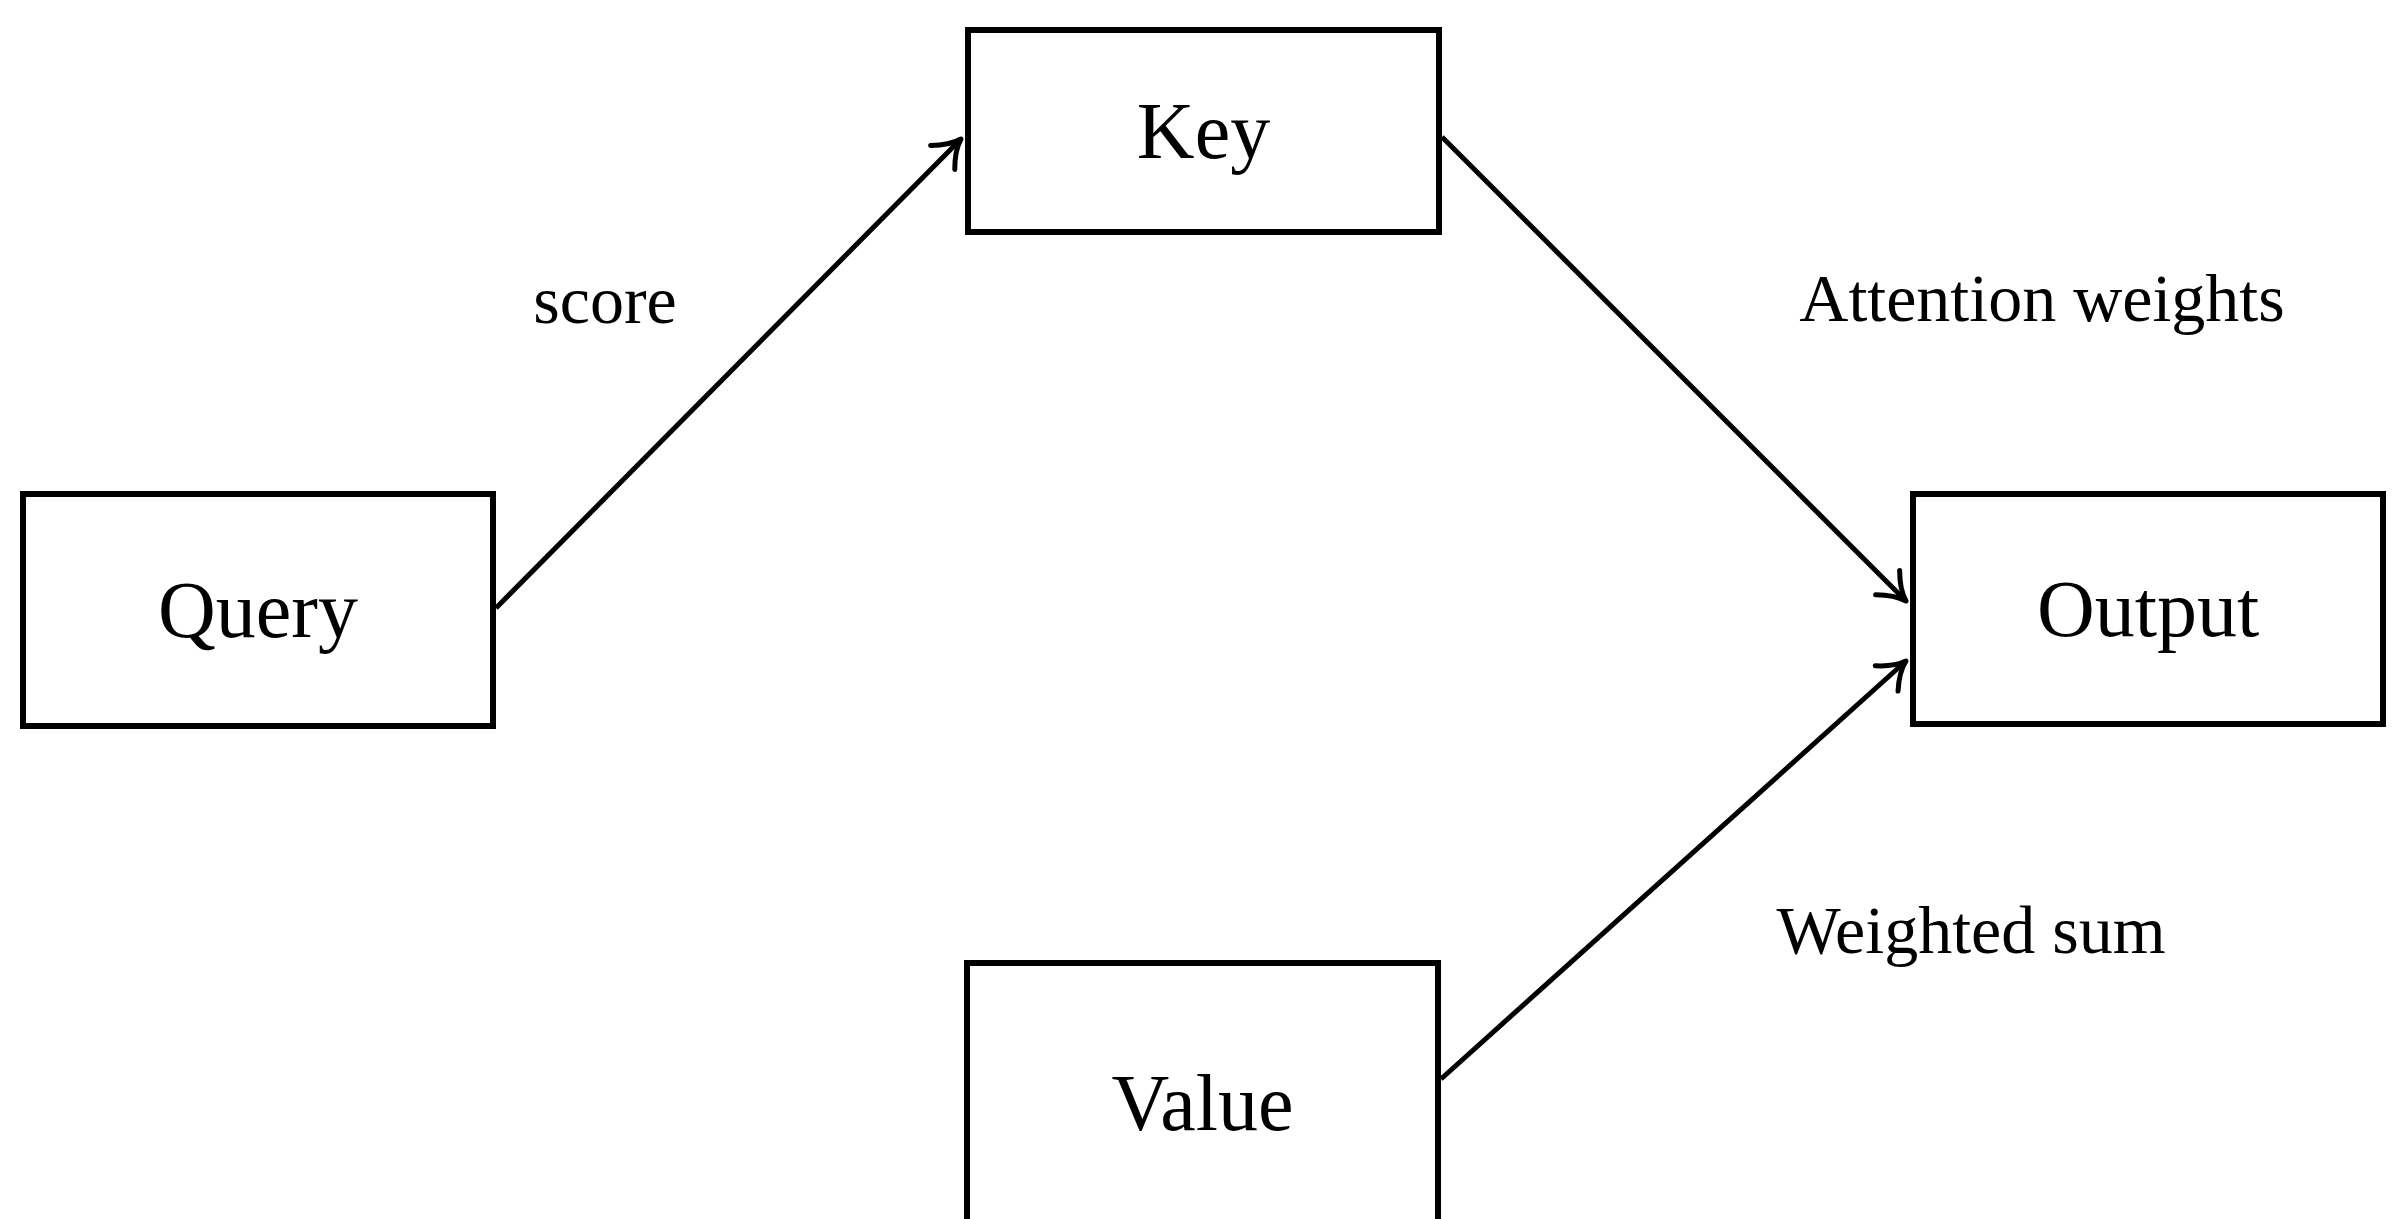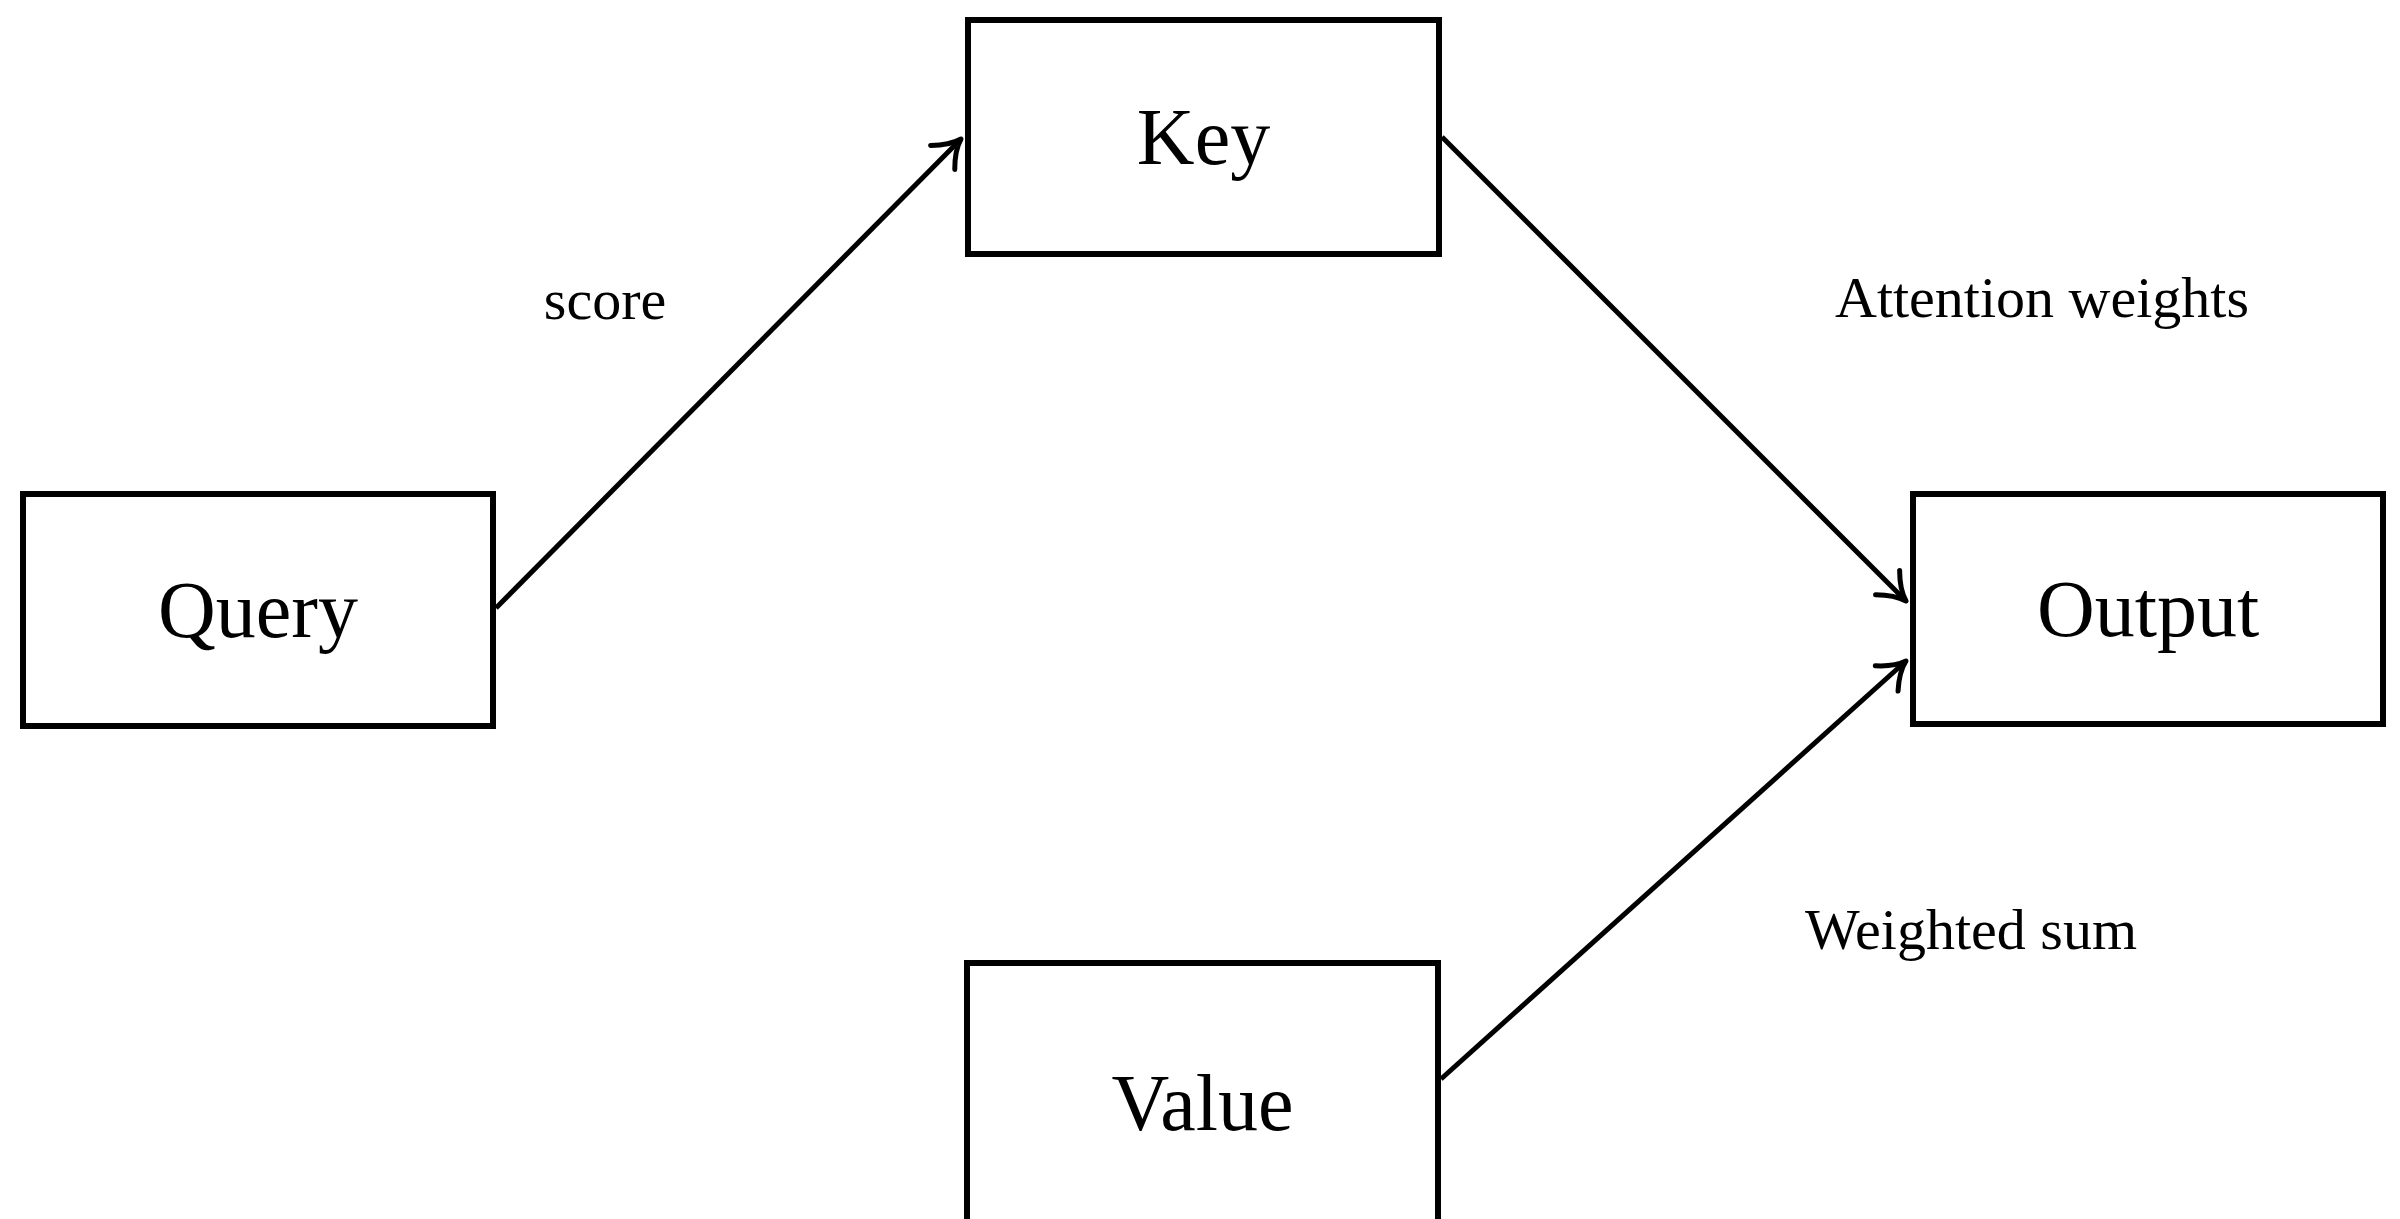--- a/index.html
+++ b/index.html
@@ -31,27 +31,27 @@
     display: flex;
     align-items: center;
     justify-content: center;
   }
   .node-label {
     font-size: 80px;
     line-height: 1;
     white-space: nowrap;
   }
   .node-query  { left: 20px;   top: 491px; width: 476px; height: 238px; justify-content: center; }
-  .node-key    { left: 965px;  top: 17px;  width: 477px; height: 240px; }
+  .node-key    { left: 965px;  top: 27px;  width: 477px; height: 208px; }
   .node-value  { left: 964px;  top: 960px; width: 477px; height: 286px; }
   .node-output { left: 1910px; top: 491px; width: 476px; height: 236px; font-family: Liberation Serif, serif; }
   .edge-label {
     position: absolute;
     transform: translate(-50%, -50%);
-    font-size: 58px;
+    font-size: 68px;
     line-height: 1;
     white-space: nowrap;
     font-family: Liberation Serif, serif;
   }
   .label-score             { left: 605px;  top: 300px; }
   .label-attention-weights { left: 2042px; top: 298px; text-align: right; }
   .label-weighted-sum      { left: 1971px; top: 930px; }
 </style>
 </head>
 <body>

